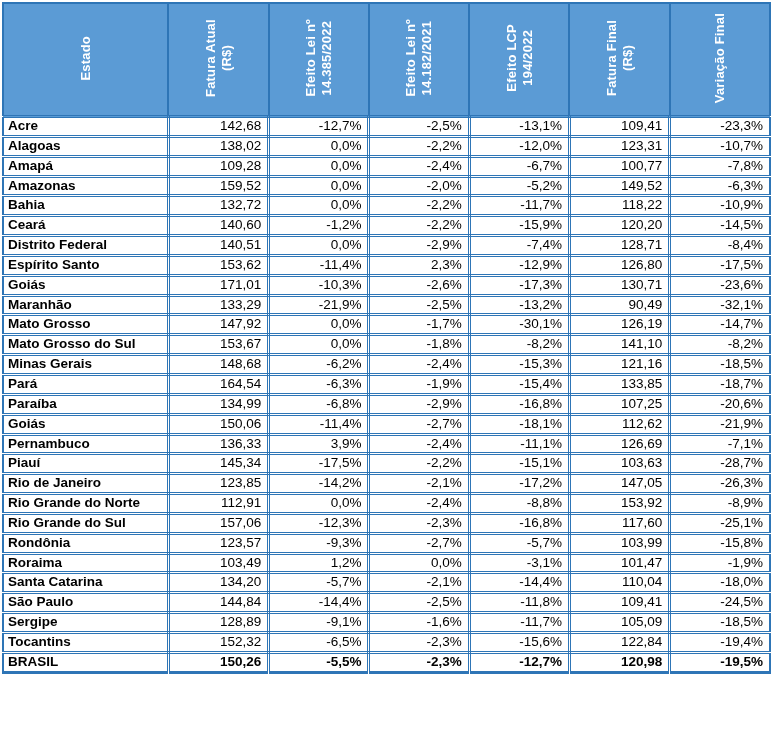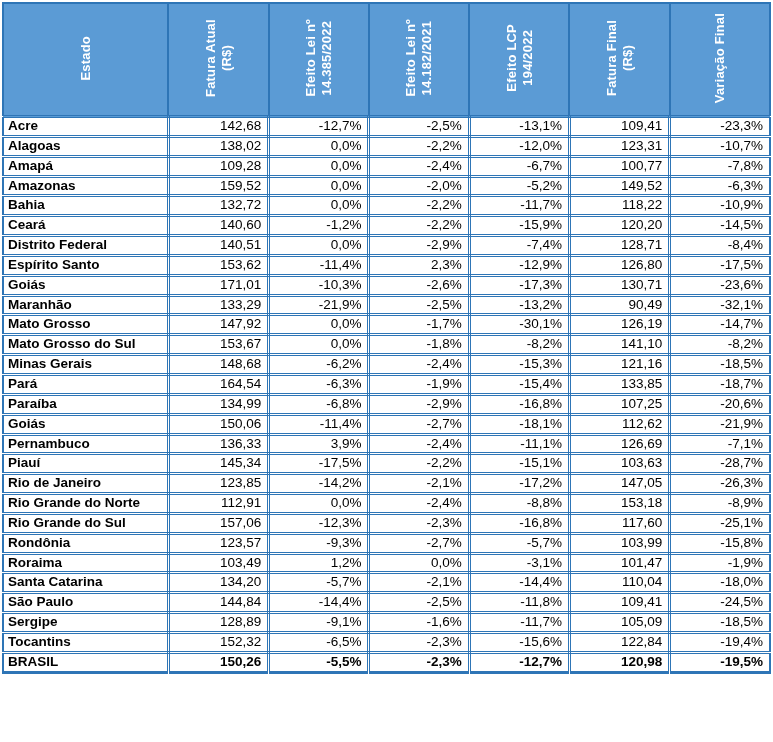--- a/index.html
+++ b/index.html
@@ -258,21 +258,21 @@
           <td class="num">-17,2%</td>
           <td class="num">147,05</td>
           <td class="num">-26,3%</td>
         </tr>
         <tr>
           <td class="estado">Rio Grande do Norte</td>
           <td class="num">112,91</td>
           <td class="num">0,0%</td>
           <td class="num">-2,4%</td>
           <td class="num">-8,8%</td>
-          <td class="num">153,18</td>
+          <td class="num">153,92</td>
           <td class="num">-8,9%</td>
         </tr>
         <tr>
           <td class="estado">Rio Grande do Sul</td>
           <td class="num">157,06</td>
           <td class="num">-12,3%</td>
           <td class="num">-2,3%</td>
           <td class="num">-16,8%</td>
           <td class="num">117,60</td>
           <td class="num">-25,1%</td>

